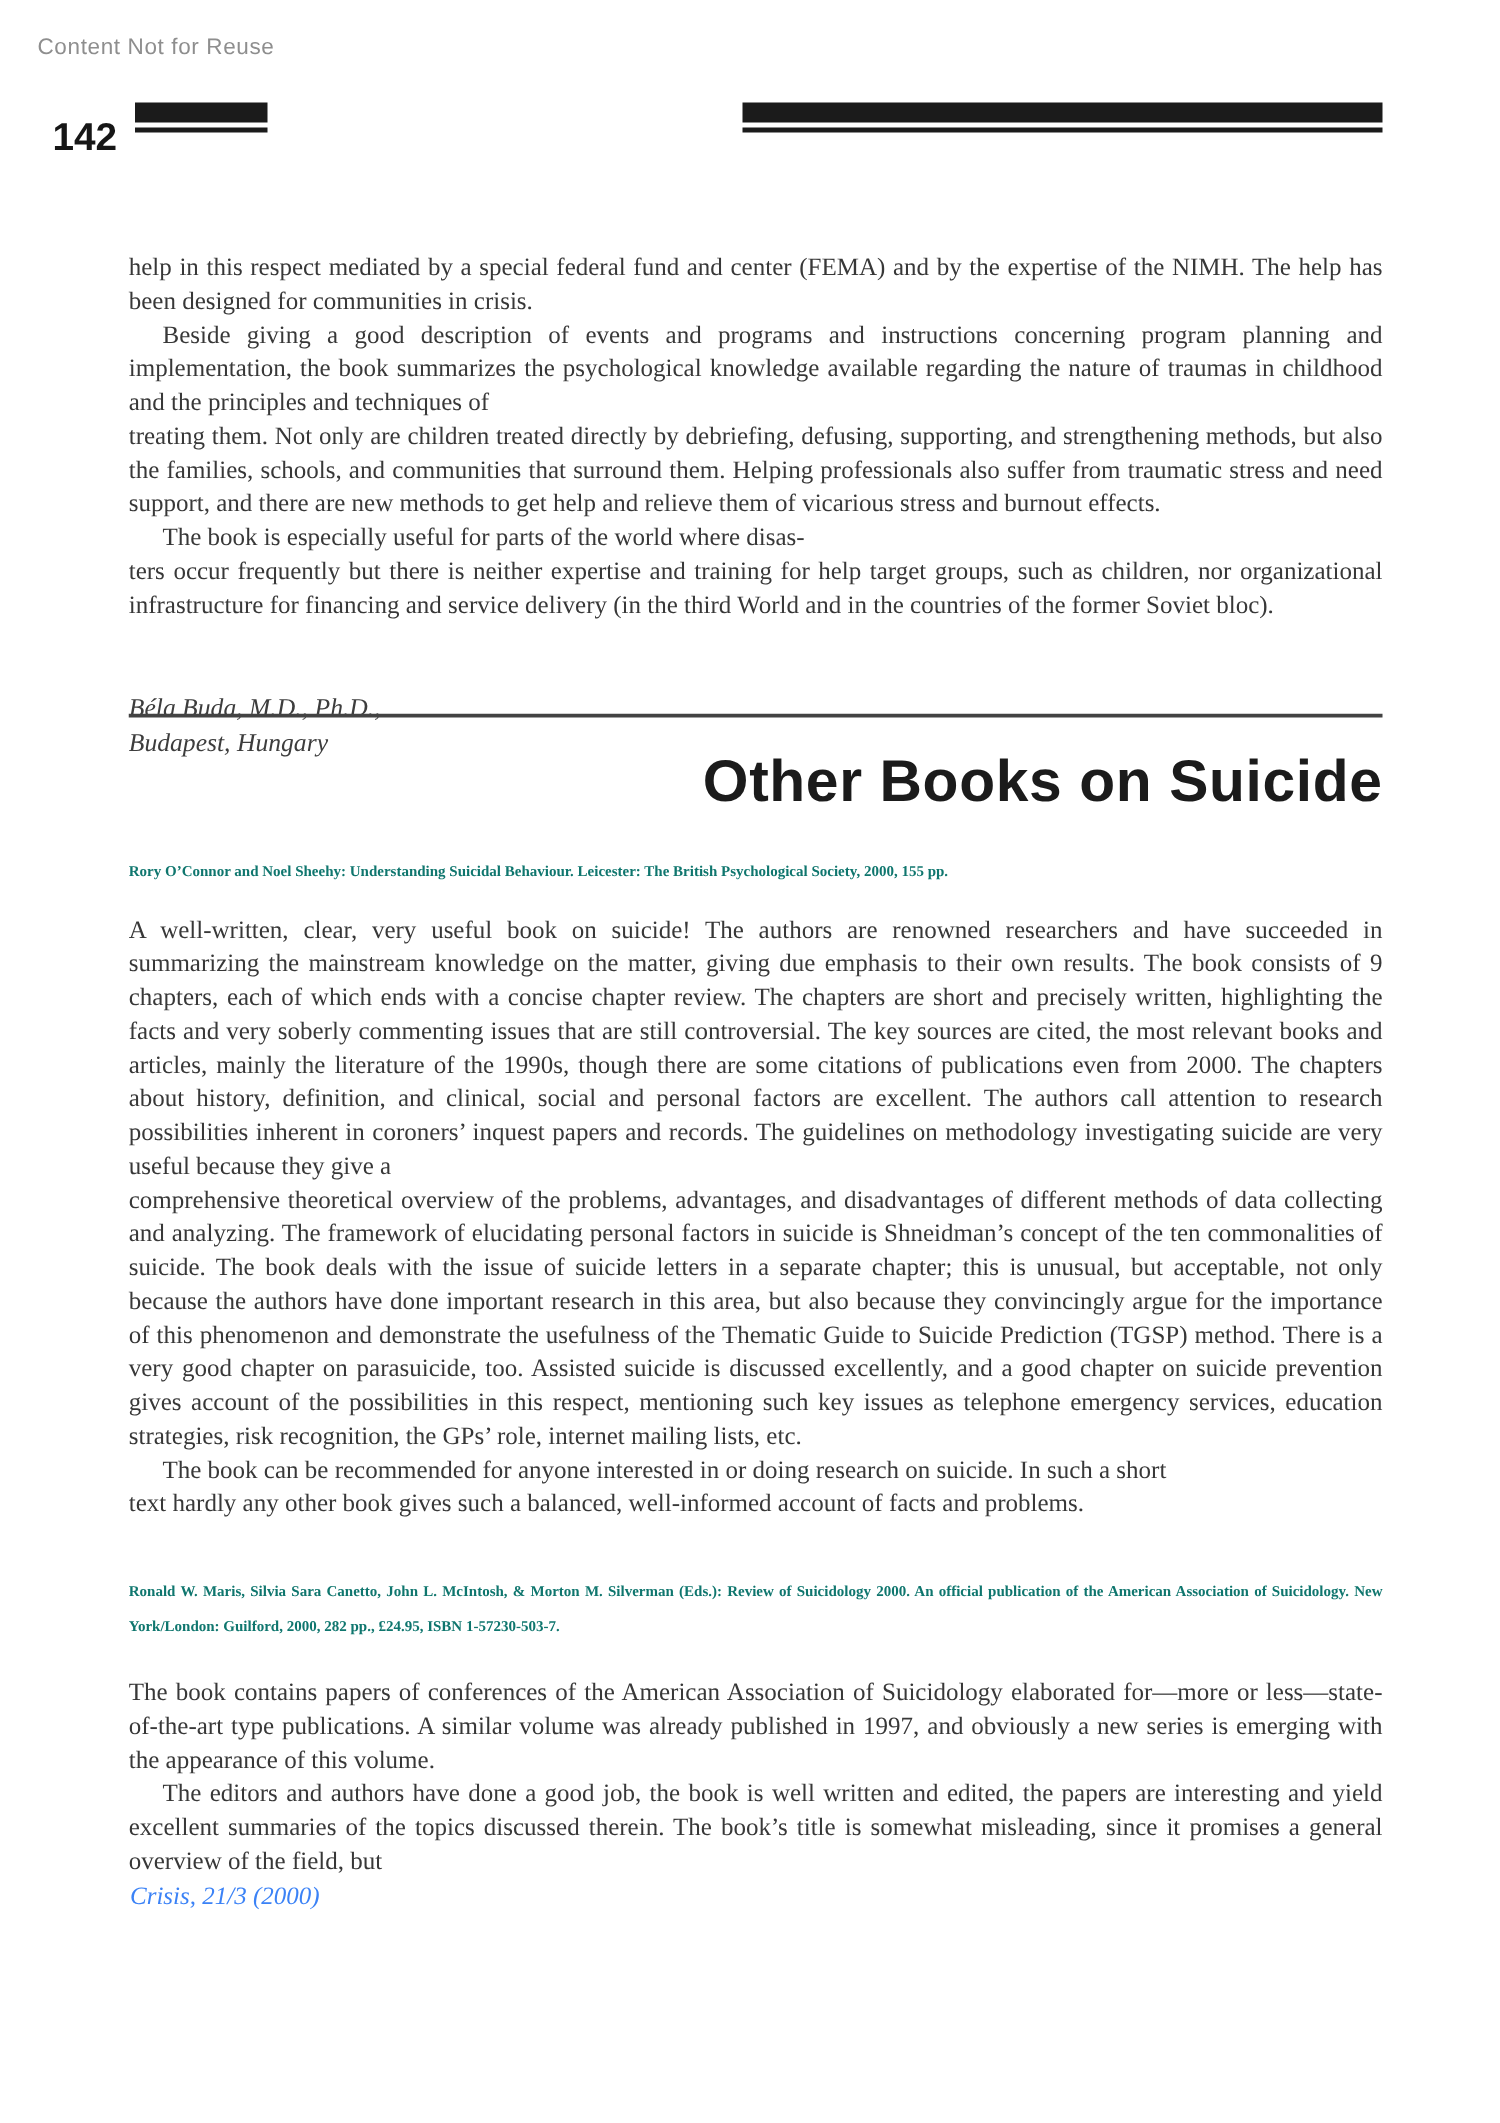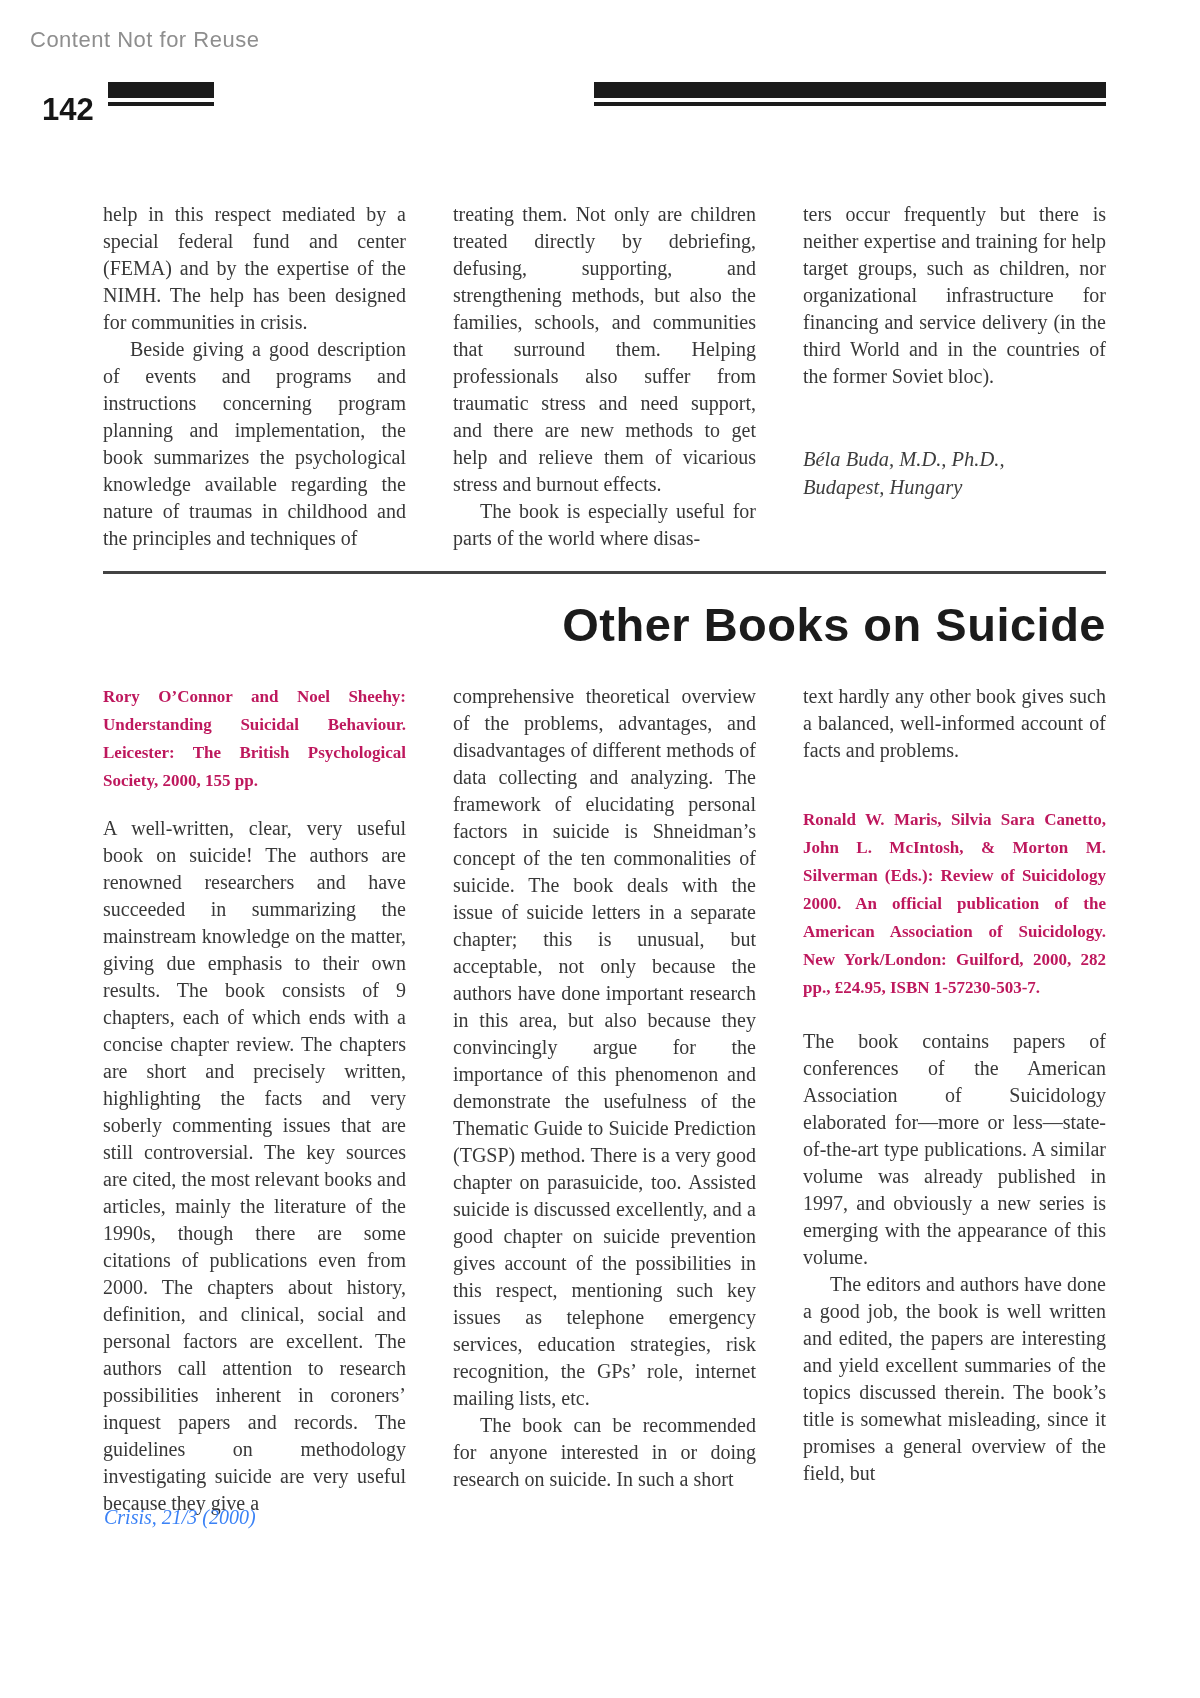--- a/index.html
+++ b/index.html
@@ -10,21 +10,21 @@
     background: #ffffff;
     font-family: "Liberation Serif", serif;
     color: #383838;
     overflow: hidden;
   }
   .watermark {
     position: absolute;
     left: 30px;
     top: 27px;
     font-family: "Liberation Sans", sans-serif;
-    font-size: 22px;
+    font-size: 18px;
     color: #8e8e8e;
     letter-spacing: 0.5px;
   }
   .page-number {
     position: absolute;
     left: 42px;
     top: 92px;
     font-family: "Liberation Sans", sans-serif;
     font-weight: bold;
     font-size: 31px;
@@ -45,41 +45,41 @@
     font-size: 46px;
     color: #1b1b1b;
     letter-spacing: 1px;
     white-space: nowrap;
   }
   .columns {
     position: absolute;
     left: 103px;
     width: 1003px;
     display: grid;
-    grid-template-columns: 1fr 1fr 1fr;
+    grid-template-columns: 1fr;
     column-gap: 47px;
   }
   .top-columns { top: 201px; }
   .article-columns { top: 683px; }
   .col { min-width: 0; }
   .para {
     margin: 0;
     font-size: 20px;
     line-height: 27px;
     text-align: justify;
     hyphens: auto;
     -webkit-hyphens: auto;
   }
   .para.indent { text-indent: 27px; }
   .citation {
     margin: 0 0 20px 0;
-    font-size: 17px;
+    font-size: 12px;
     line-height: 28px;
     font-weight: bold;
-    color: #be185d;
+    color: #0f766e;
     text-align: justify;
     hyphens: auto;
     -webkit-hyphens: auto;
   }
   .citation.gap-before { margin-top: 42px; margin-bottom: 26px; }
   .signature {
     margin-top: 55px;
     font-style: italic;
     font-size: 20.5px;
     line-height: 28px;

